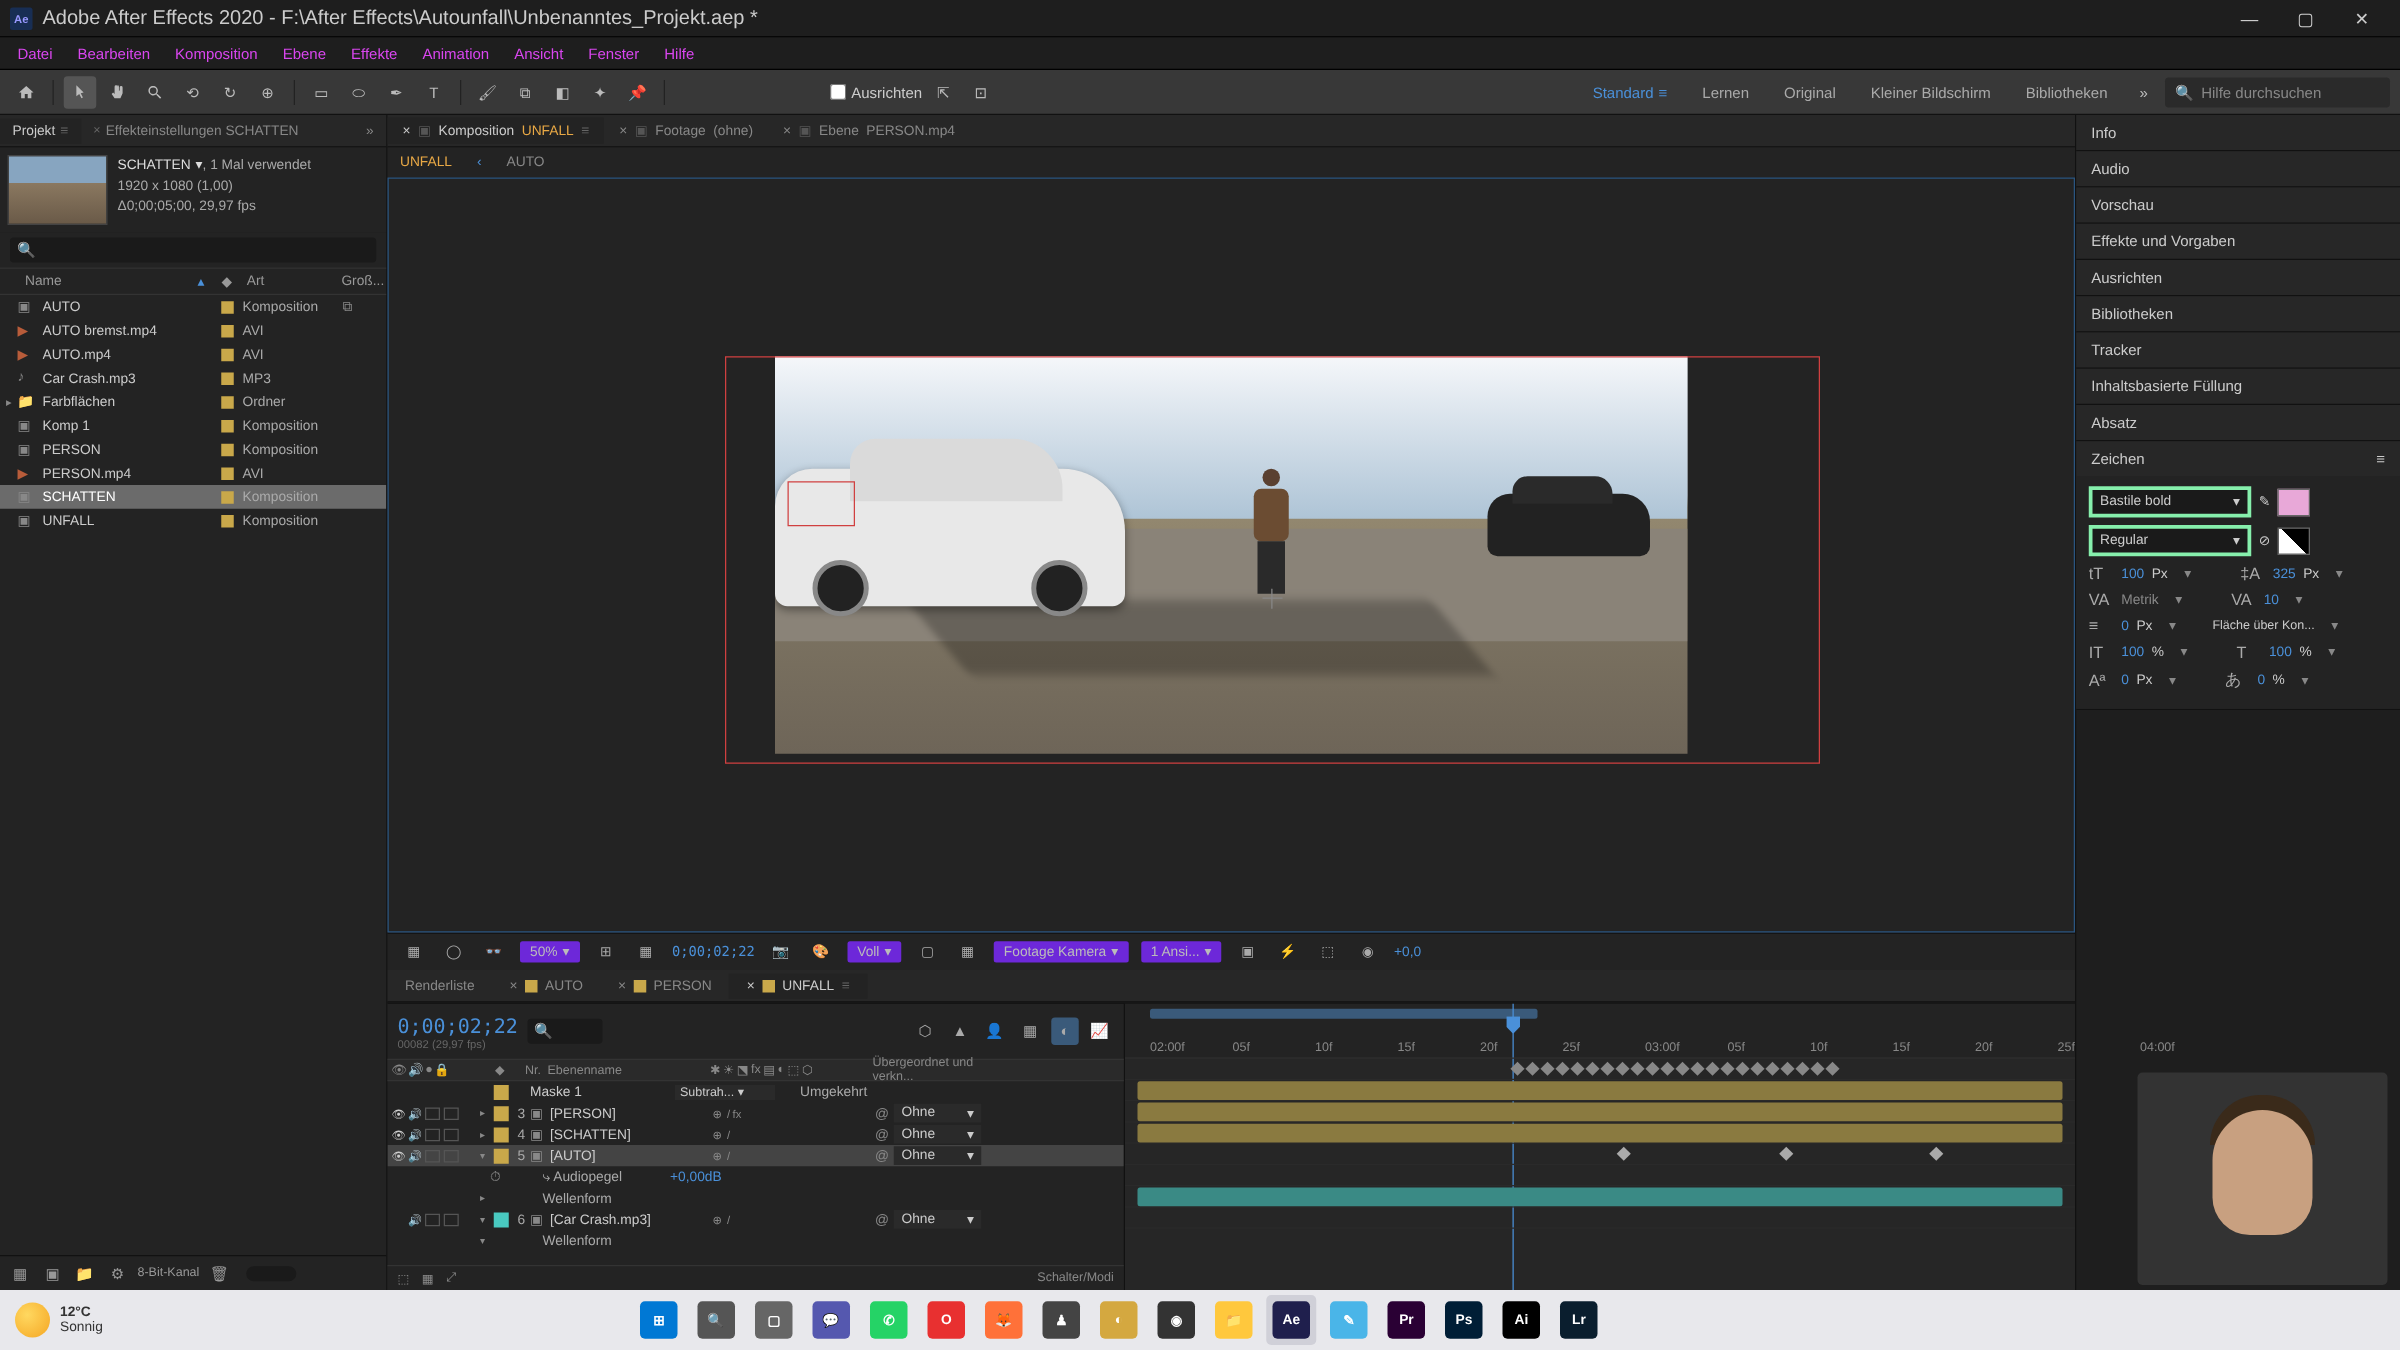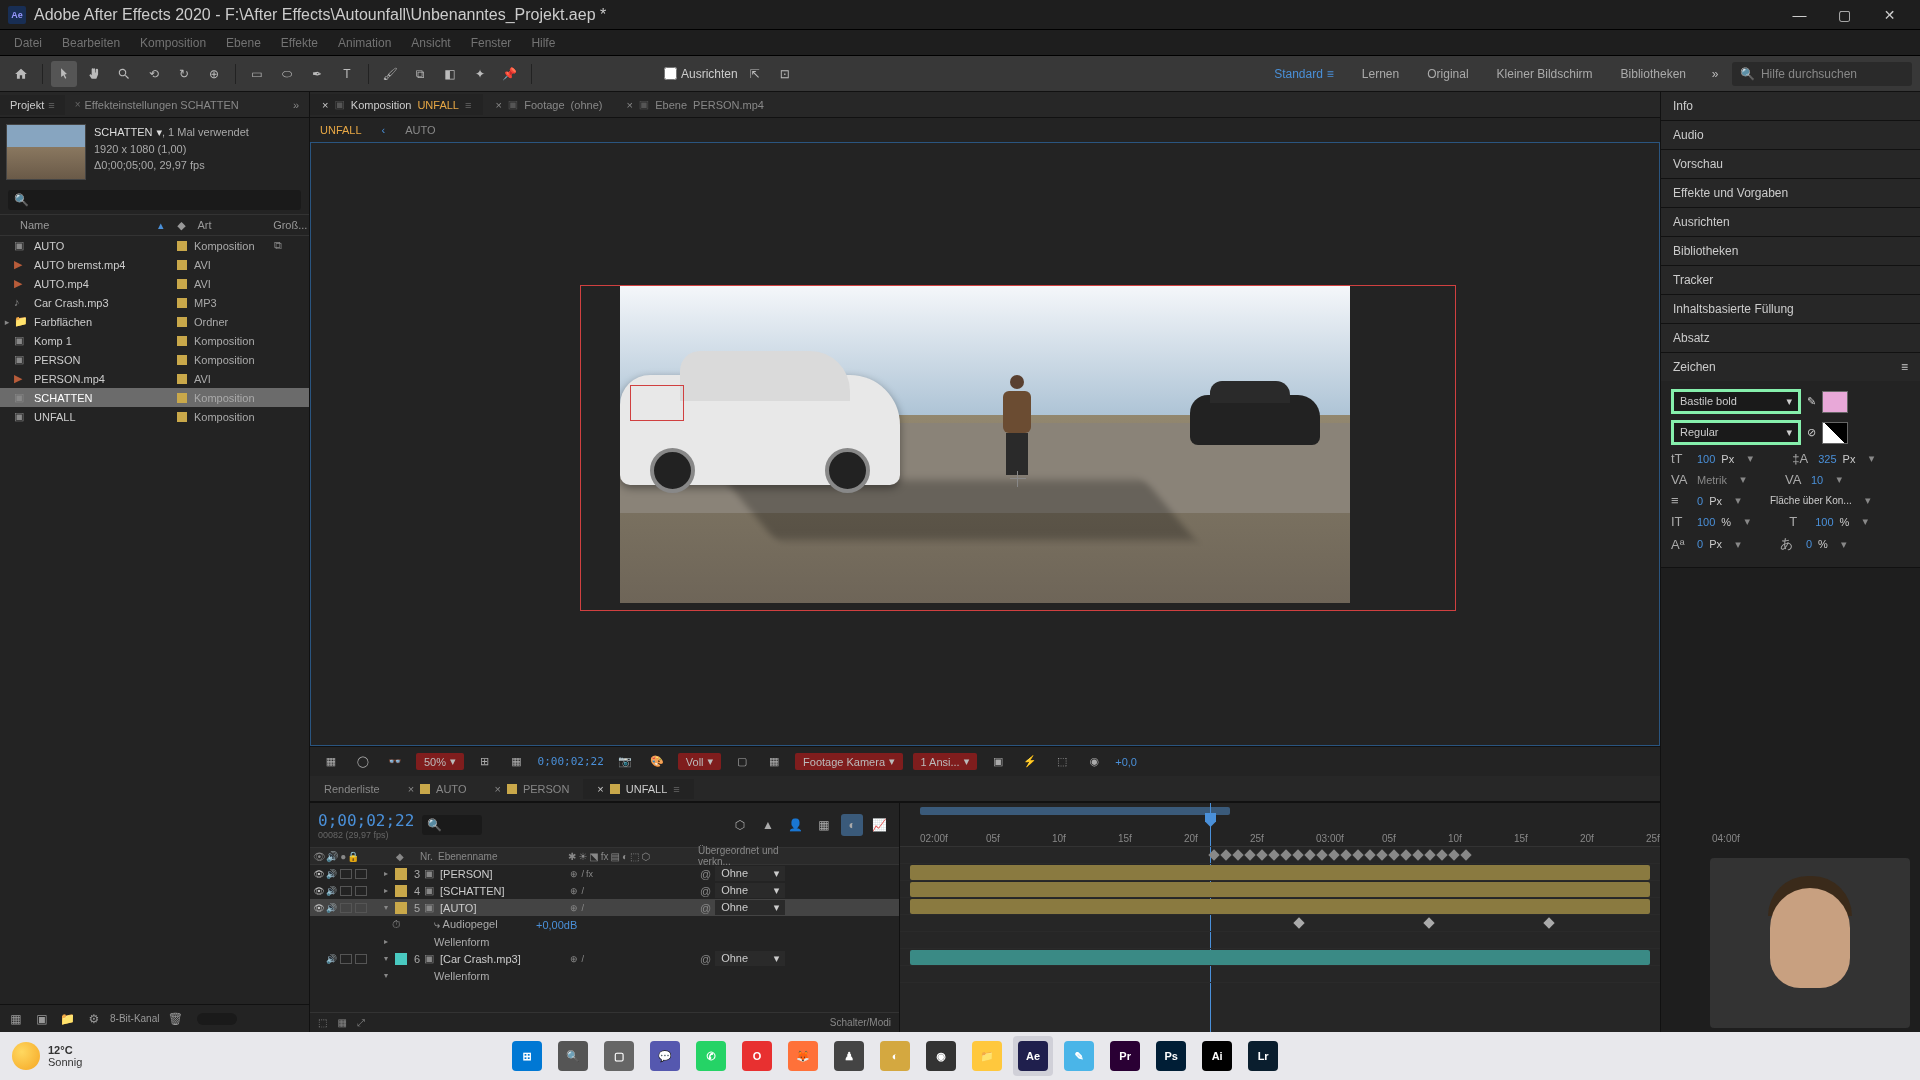--- a/index.html
+++ b/index.html
@@ -2,21 +2,21 @@
 <html><head>
 <meta charset="utf-8">
 <style>
 *{margin:0;padding:0;box-sizing:border-box;font-family:"Segoe UI",Tahoma,sans-serif;user-select:none}
 body{background:#1e1e1e;color:#ccc;width:1920px;height:1080px;overflow:hidden;font-size:12px;position:relative}
 .titlebar{height:30px;background:#1e1e1e;display:flex;align-items:center;padding:0 8px;border-bottom:1px solid #000}
 .titlebar .logo{width:18px;height:18px;background:#182e54;color:#9999ff;font-size:9px;font-weight:bold;display:flex;align-items:center;justify-content:center;margin-right:8px;border-radius:2px}
 .titlebar .title{flex:1;color:#ccc;font-size:16px}
 .titlebar .winbtn{width:45px;height:30px;display:flex;align-items:center;justify-content:center;color:#ccc;font-size:14px}
 .menubar{height:26px;background:#1e1e1e;display:flex;align-items:center;padding:0 4px;border-bottom:1px solid #000}
-.menubar .mitem{padding:3px 10px;color:#737373;font-size:12px}
+.menubar .mitem{padding:3px 10px;color:#d946ef;font-size:12px}
 .toolbar{height:36px;background:#383838;display:flex;align-items:center;padding:0 8px;gap:4px;border-bottom:1px solid #111}
 .toolbar .tbtn{width:26px;height:26px;display:flex;align-items:center;justify-content:center;color:#bbb;border-radius:3px}
 .toolbar .tbtn.active{background:#555}
 .toolbar .sep{width:1px;height:20px;background:#222;margin:0 4px}
 .toolbar .spacer{flex:1}
 .toolbar .workspace{padding:4px 12px;color:#aaa;font-size:12px}
 .toolbar .workspace.active{color:#4a90d9}
 .toolbar .search{display:flex;align-items:center;gap:6px;width:180px;height:24px;background:#2a2a2a;padding:0 8px;border-radius:3px;color:#888}
 .main{display:flex;height:calc(100% - 30px - 26px - 36px - 48px)}
 .left{width:310px;display:flex;flex-direction:column;border-right:1px solid #111}
@@ -74,21 +74,21 @@
 .viewer .shadow{position:absolute;top:195px;left:130px;width:420px;height:60px;background:rgba(0,0,0,.25);transform:skewX(40deg);filter:blur(4px)}
 .viewer .redbox{position:absolute;border:1px solid #d04040}
 .viewer .rb1{top:100px;left:10px;width:54px;height:36px}
 .viewer .rb2{top:0;left:-40px;right:-106px;bottom:-8px}
 .viewer .cross{position:absolute;top:186px;left:390px;width:16px;height:16px}
 .viewer .cross::before,.viewer .cross::after{content:"";position:absolute;background:#888}
 .viewer .cross::before{left:7px;top:0;width:1px;height:16px}
 .viewer .cross::after{top:7px;left:0;width:16px;height:1px}
 .viewer-ctrl{height:30px;background:#232323;display:flex;align-items:center;gap:10px;padding:0 10px;font-size:11px;color:#bbb;border-top:1px solid #111}
 .viewer-ctrl .vb{width:22px;height:22px;display:flex;align-items:center;justify-content:center;color:#aaa}
-.viewer-ctrl .sel{background:#7f1d1d;padding:2px 8px;border-radius:2px;display:flex;align-items:center;gap:4px}
+.viewer-ctrl .sel{background:#6d28d9;padding:2px 8px;border-radius:2px;display:flex;align-items:center;gap:4px}
 .timeline-tabs{height:26px;background:#272727;display:flex;align-items:center;border-bottom:1px solid #111}
 .tl-tab{padding:4px 14px;font-size:11px;color:#888;display:flex;align-items:center;gap:6px}
 .tl-tab.active{background:#232323;color:#ccc}
 .tl-tab .lb{width:10px;height:10px}
 .timeline{height:230px;background:#232323;display:flex;border-top:1px solid #111}
 .tl-left{width:590px;display:flex;flex-direction:column;border-right:1px solid #111}
 .tl-head{height:44px;display:flex;align-items:center;padding:0 8px;gap:8px}
 .tl-time{color:#4a90d9;font-size:16px;font-family:monospace}
 .tl-frame{color:#666;font-size:9px}
 .tl-searchbox{width:60px;height:20px;background:#1a1a1a;border-radius:3px;display:flex;align-items:center;padding:0 5px;color:#777}
@@ -472,20 +472,28 @@
               <span>fx</span>
               <span>▤</span>
               <span>◐</span>
               <span>⬚</span>
               <span>⬡</span>
           </div>
           <div style="width:110px">Übergeordnet und verkn...</div>
         </div>
         <div class="tl-rows" id="tl-rows">
             <div class="tl-row">
+              <div style="width:70px"></div>
+              <div class="arr"></div>
+              <div class="lb" style="background:#c9a84a"></div>
+              <div class="nm" style="padding-left:14px">Maske 1</div>
+              <div style="width:80px;background:#2a2a2a;padding:0 4px;font-size:10px">Subtrah... ▾</div>
+              <div style="padding-left:20px;color:#aaa">Umgekehrt</div>
+            </div>
+            <div class="tl-row">
               <div style="width:70px;display:flex;gap:1px;padding-left:3px">
                 <span class="eye">👁</span>
                 <span class="aud">🔊</span>
                 <span class="sq"></span>
                 <span class="sq"></span>
               </div>
               <div class="arr">▸</div>
               <div class="lb" style="background:#c9a84a"></div>
               <div class="num">3</div>
               <div style="width:16px;color:#888">▣</div>

